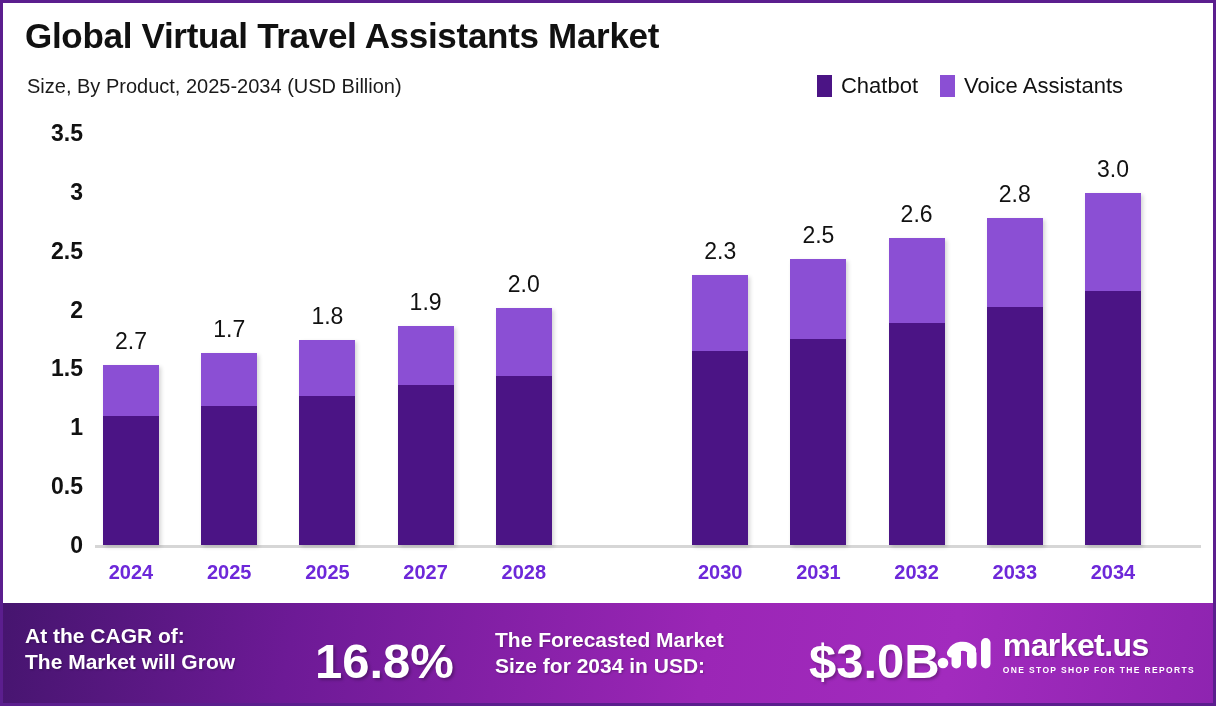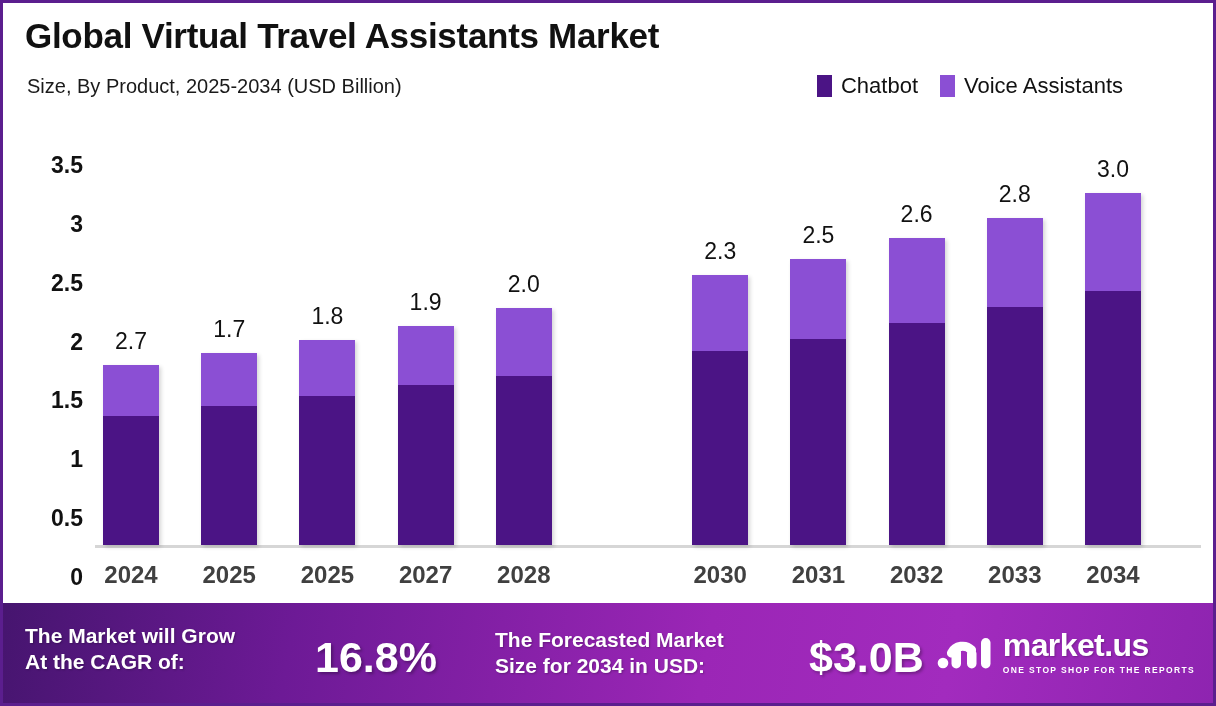--- a/index.html
+++ b/index.html
@@ -36,21 +36,21 @@
   .legend-item { display: flex; align-items: center; gap: 9px; }
   .legend-swatch { width: 15px; height: 22px; display: block; }
   .legend-label { font-size: 22px; color: #111111; white-space: nowrap; }
 
   
   #plot { position: absolute; left: 0; top: 108px; width: 1210px; height: 492px; }
   #y-axis { position: absolute; left: 0; top: 0; width: 92px; height: 440px; }
   .y-tick {
     position: absolute; right: 12px;
     font-size: 23px; font-weight: 700; color: #111111;
-    transform: translateY(-50%); white-space: nowrap; margin-top: 32px;
+    transform: translateY(-50%); white-space: nowrap;
   }
   #baseline {
     position: absolute; left: 92px; top: 434px; width: 1106px; height: 3px;
     background: #d6d6d6;
   }
   #bars {
     position: absolute; left: 100px; top: 0; width: 1100px; height: 434px;
   }
   .bar-group {
     position: absolute; bottom: 0; width: 56px; height: 434px;
@@ -61,35 +61,35 @@
   }
   .seg-voice { width: 100%; }
   .seg-chat  { width: 100%; }
   .bar-value {
     position: absolute; left: 50%; transform: translateX(-50%);
     font-size: 23px; color: #111111; white-space: nowrap;
   }
   .x-tick {
     position: absolute; left: 50%; transform: translateX(-50%);
     top: 450px;
-    font-size: 24px; font-weight: 700; color: #404040; white-space: nowrap;
+    font-size: 20px; font-weight: 700; color: #6d28d9; white-space: nowrap;
   }
 
   
   #footer {
     position: absolute; left: 0; bottom: 0; width: 1210px; height: 100px;
     background: linear-gradient(100deg, #46156F 0%, #6D1A96 24%, #9B26B6 58%, #A22BBE 78%, #8E24B0 100%);
     display: flex; align-items: center;
   }
   .f-label {
     font-size: 21px; font-weight: 700; color: #ffffff; line-height: 1.25;
     text-shadow: 1px 1px 2px rgba(0,0,0,0.25);
   }
   .f-value {
-    font-size: 43px; font-weight: 700; color: #ffffff;
+    font-size: 49px; font-weight: 700; color: #ffffff;
     text-shadow: 2px 2px 3px rgba(0,0,0,0.28); white-space: nowrap;
   }
   #footer-cagr-label { position: absolute; left: 22px; top: 20px; width: 280px; }
   #footer-cagr-value { position: absolute; left: 312px; top: 30px; }
   #footer-size-label { position: absolute; left: 492px; top: 24px; width: 305px; }
   #footer-size-value { position: absolute; left: 806px; top: 30px; }
   #brand { position: absolute; right: 18px; top: 26px; display: flex; align-items: flex-start; gap: 10px; }
   #brand-mark { width: 56px; height: 46px; }
   #brand-text { display: flex; flex-direction: column; }
   #brand-name {
@@ -212,22 +212,22 @@
             <div class="seg-chat" style="height: 254.263px; background: rgb(75, 20, 133);"></div>
           </div>
           <div class="bar-value" style="bottom: 361.966px;">3.0</div>
           <div class="x-tick">2034</div>
         </div>
       </div>
   </div>
 
   <div id="footer">
     <div id="footer-cagr-label">
+      <div class="f-label">At the CAGR of:</div>
       <div class="f-label">The Market will Grow</div>
-      <div class="f-label">At the CAGR of:</div>
     </div>
     <div id="footer-cagr-value" class="f-value">16.8%</div>
 
     <div id="footer-size-label">
       <div class="f-label">The Forecasted Market</div>
       <div class="f-label">Size for 2034 in USD:</div>
     </div>
     <div id="footer-size-value" class="f-value">$3.0B</div>
 
     <div id="brand">

